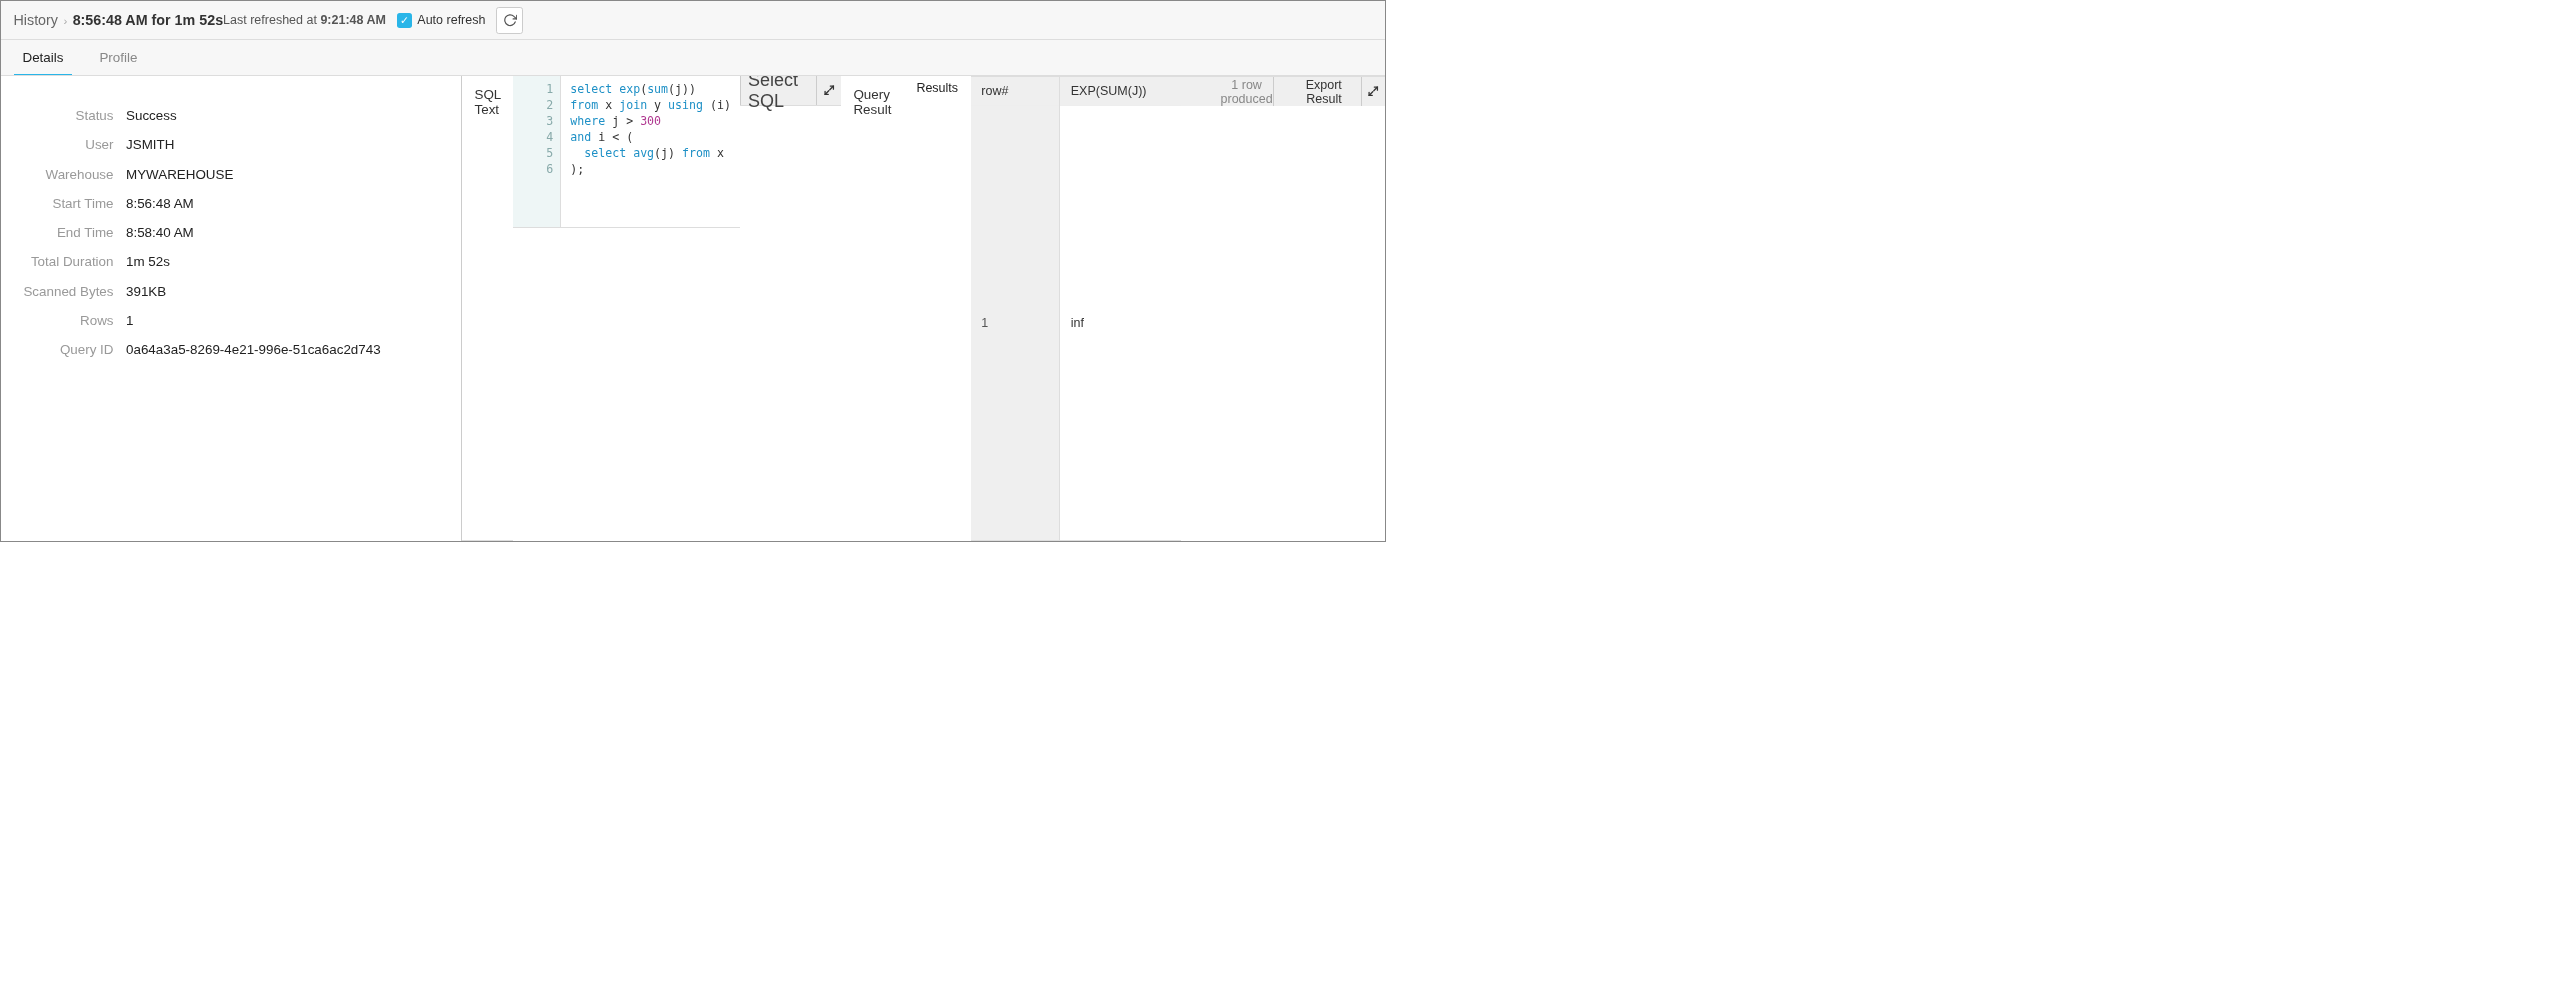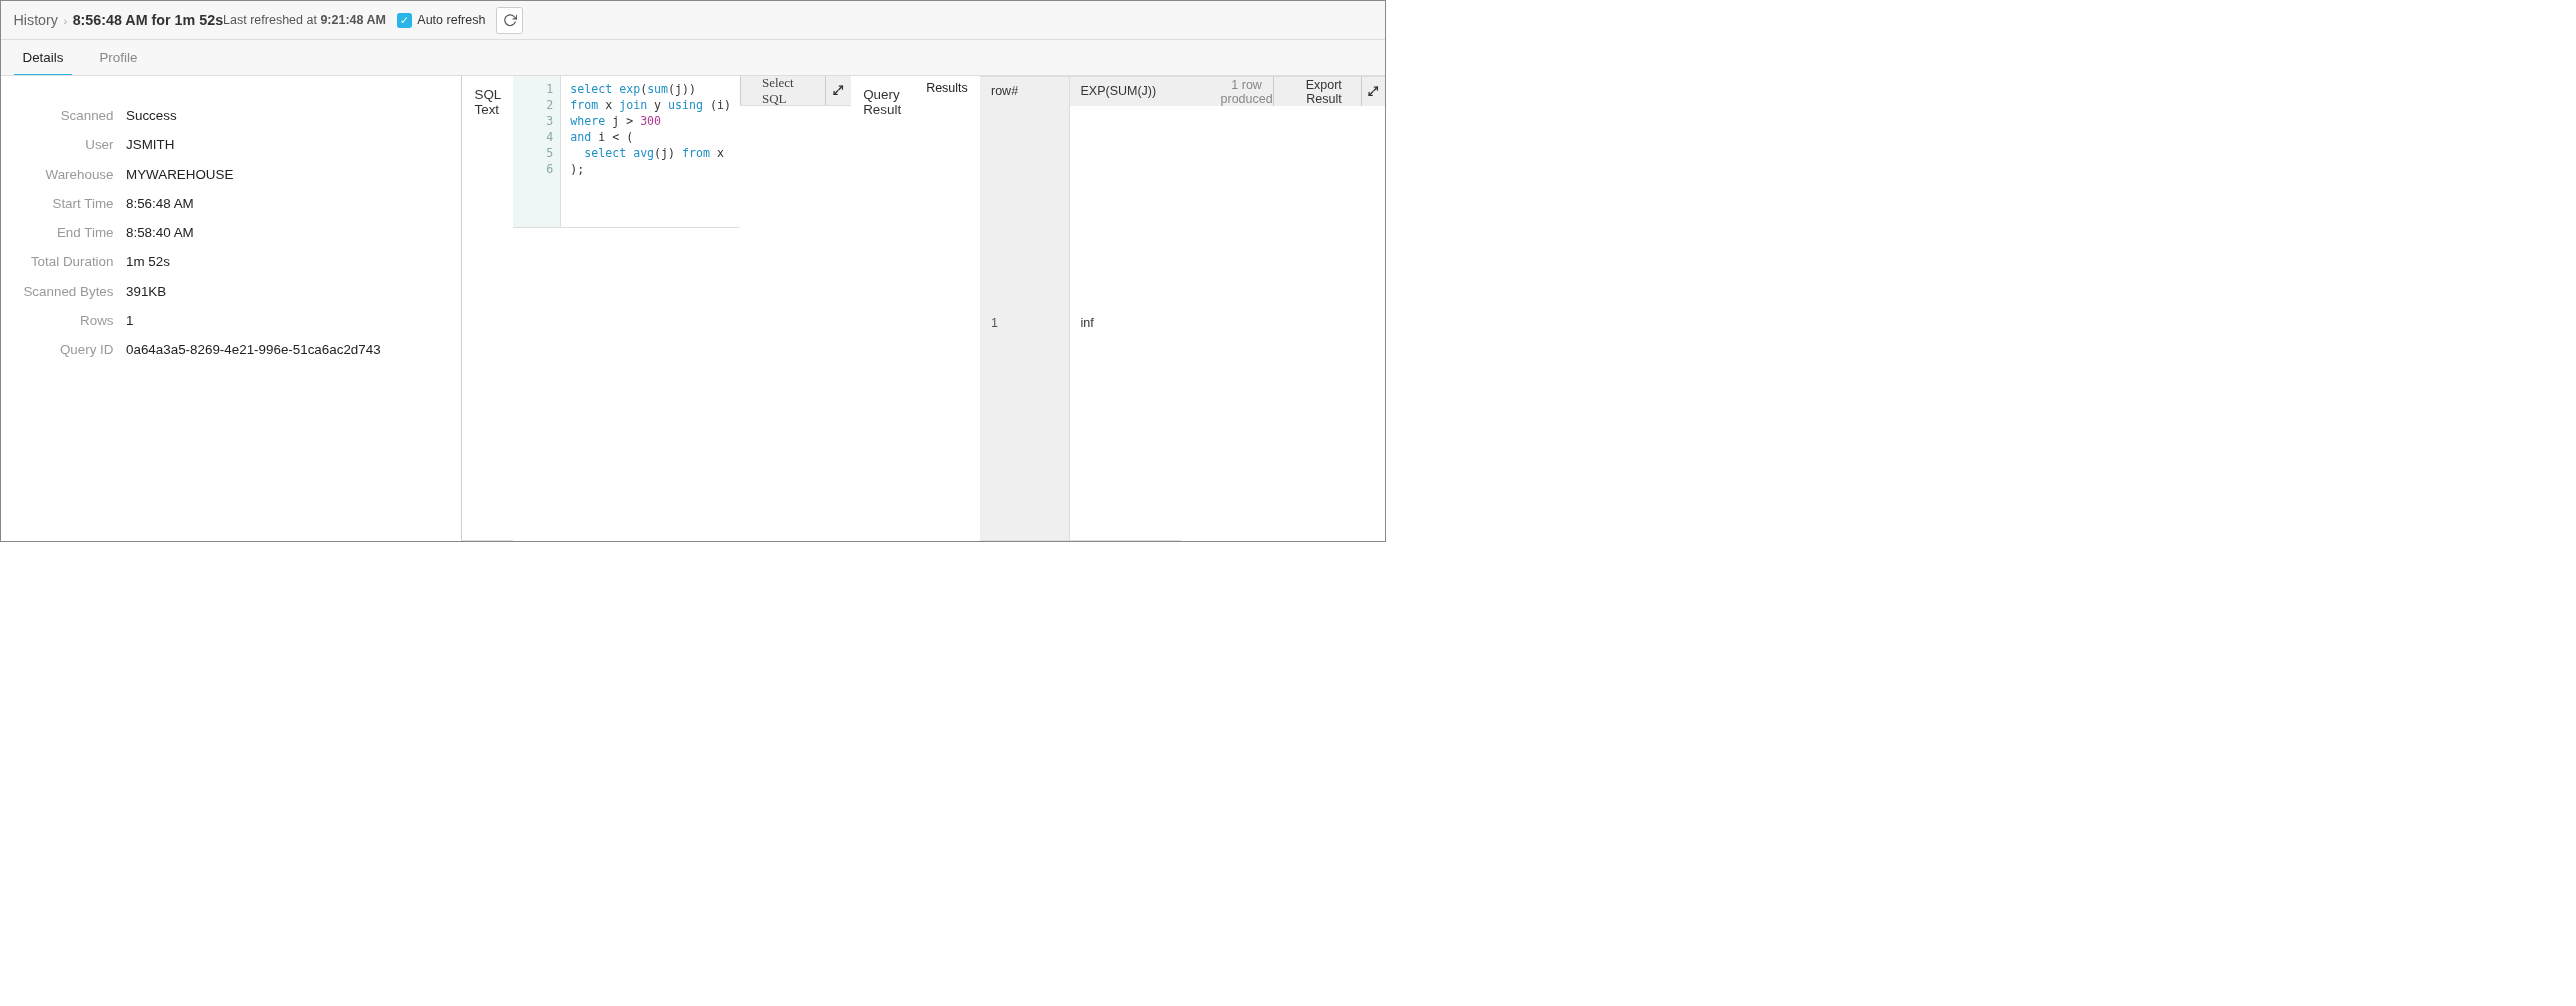--- a/index.html
+++ b/index.html
@@ -160,28 +160,27 @@
   .id { color: #333; }
   .actionbar {
     display: flex;
     justify-content: flex-end;
     background: #efefef;
     border-bottom: 0.9px solid #ddd;
     height: 30px;
   }
   .actionbar .action-btn {
     border-left: 0.9px solid #ccc;
-    padding: 0 21px;
+    padding: 0 7px;
     display: flex;
     align-items: center;
     cursor: pointer;
     color: #444;
-    font-size: 13px;
+    font-size: 18px;
     background: #efefef;
-    font-family: Liberation Serif, serif;
   }
   .actionbar .icon-btn {
     border-left: 0.9px solid #ccc;
     width: 36px;
     display: flex;
     align-items: center; justify-content: center;
     cursor: pointer;
     background: #efefef;
   }
   .query-result-title {
@@ -261,21 +260,21 @@
 
 <div class="tabs">
   <div class="tab active">Details</div>
   <div class="tab">Profile</div>
 </div>
 
 <div class="content">
 
   <div class="left-panel">
     <div class="kv-row">
-        <div class="kv-label">Scanned</div>
+        <div class="kv-label">Status</div>
         <div class="kv-value">Success</div>
       </div>
     <div class="kv-row">
         <div class="kv-label">User</div>
         <div class="kv-value">JSMITH</div>
       </div>
     <div class="kv-row">
         <div class="kv-label">Warehouse</div>
         <div class="kv-value">MYWAREHOUSE</div>
       </div>

